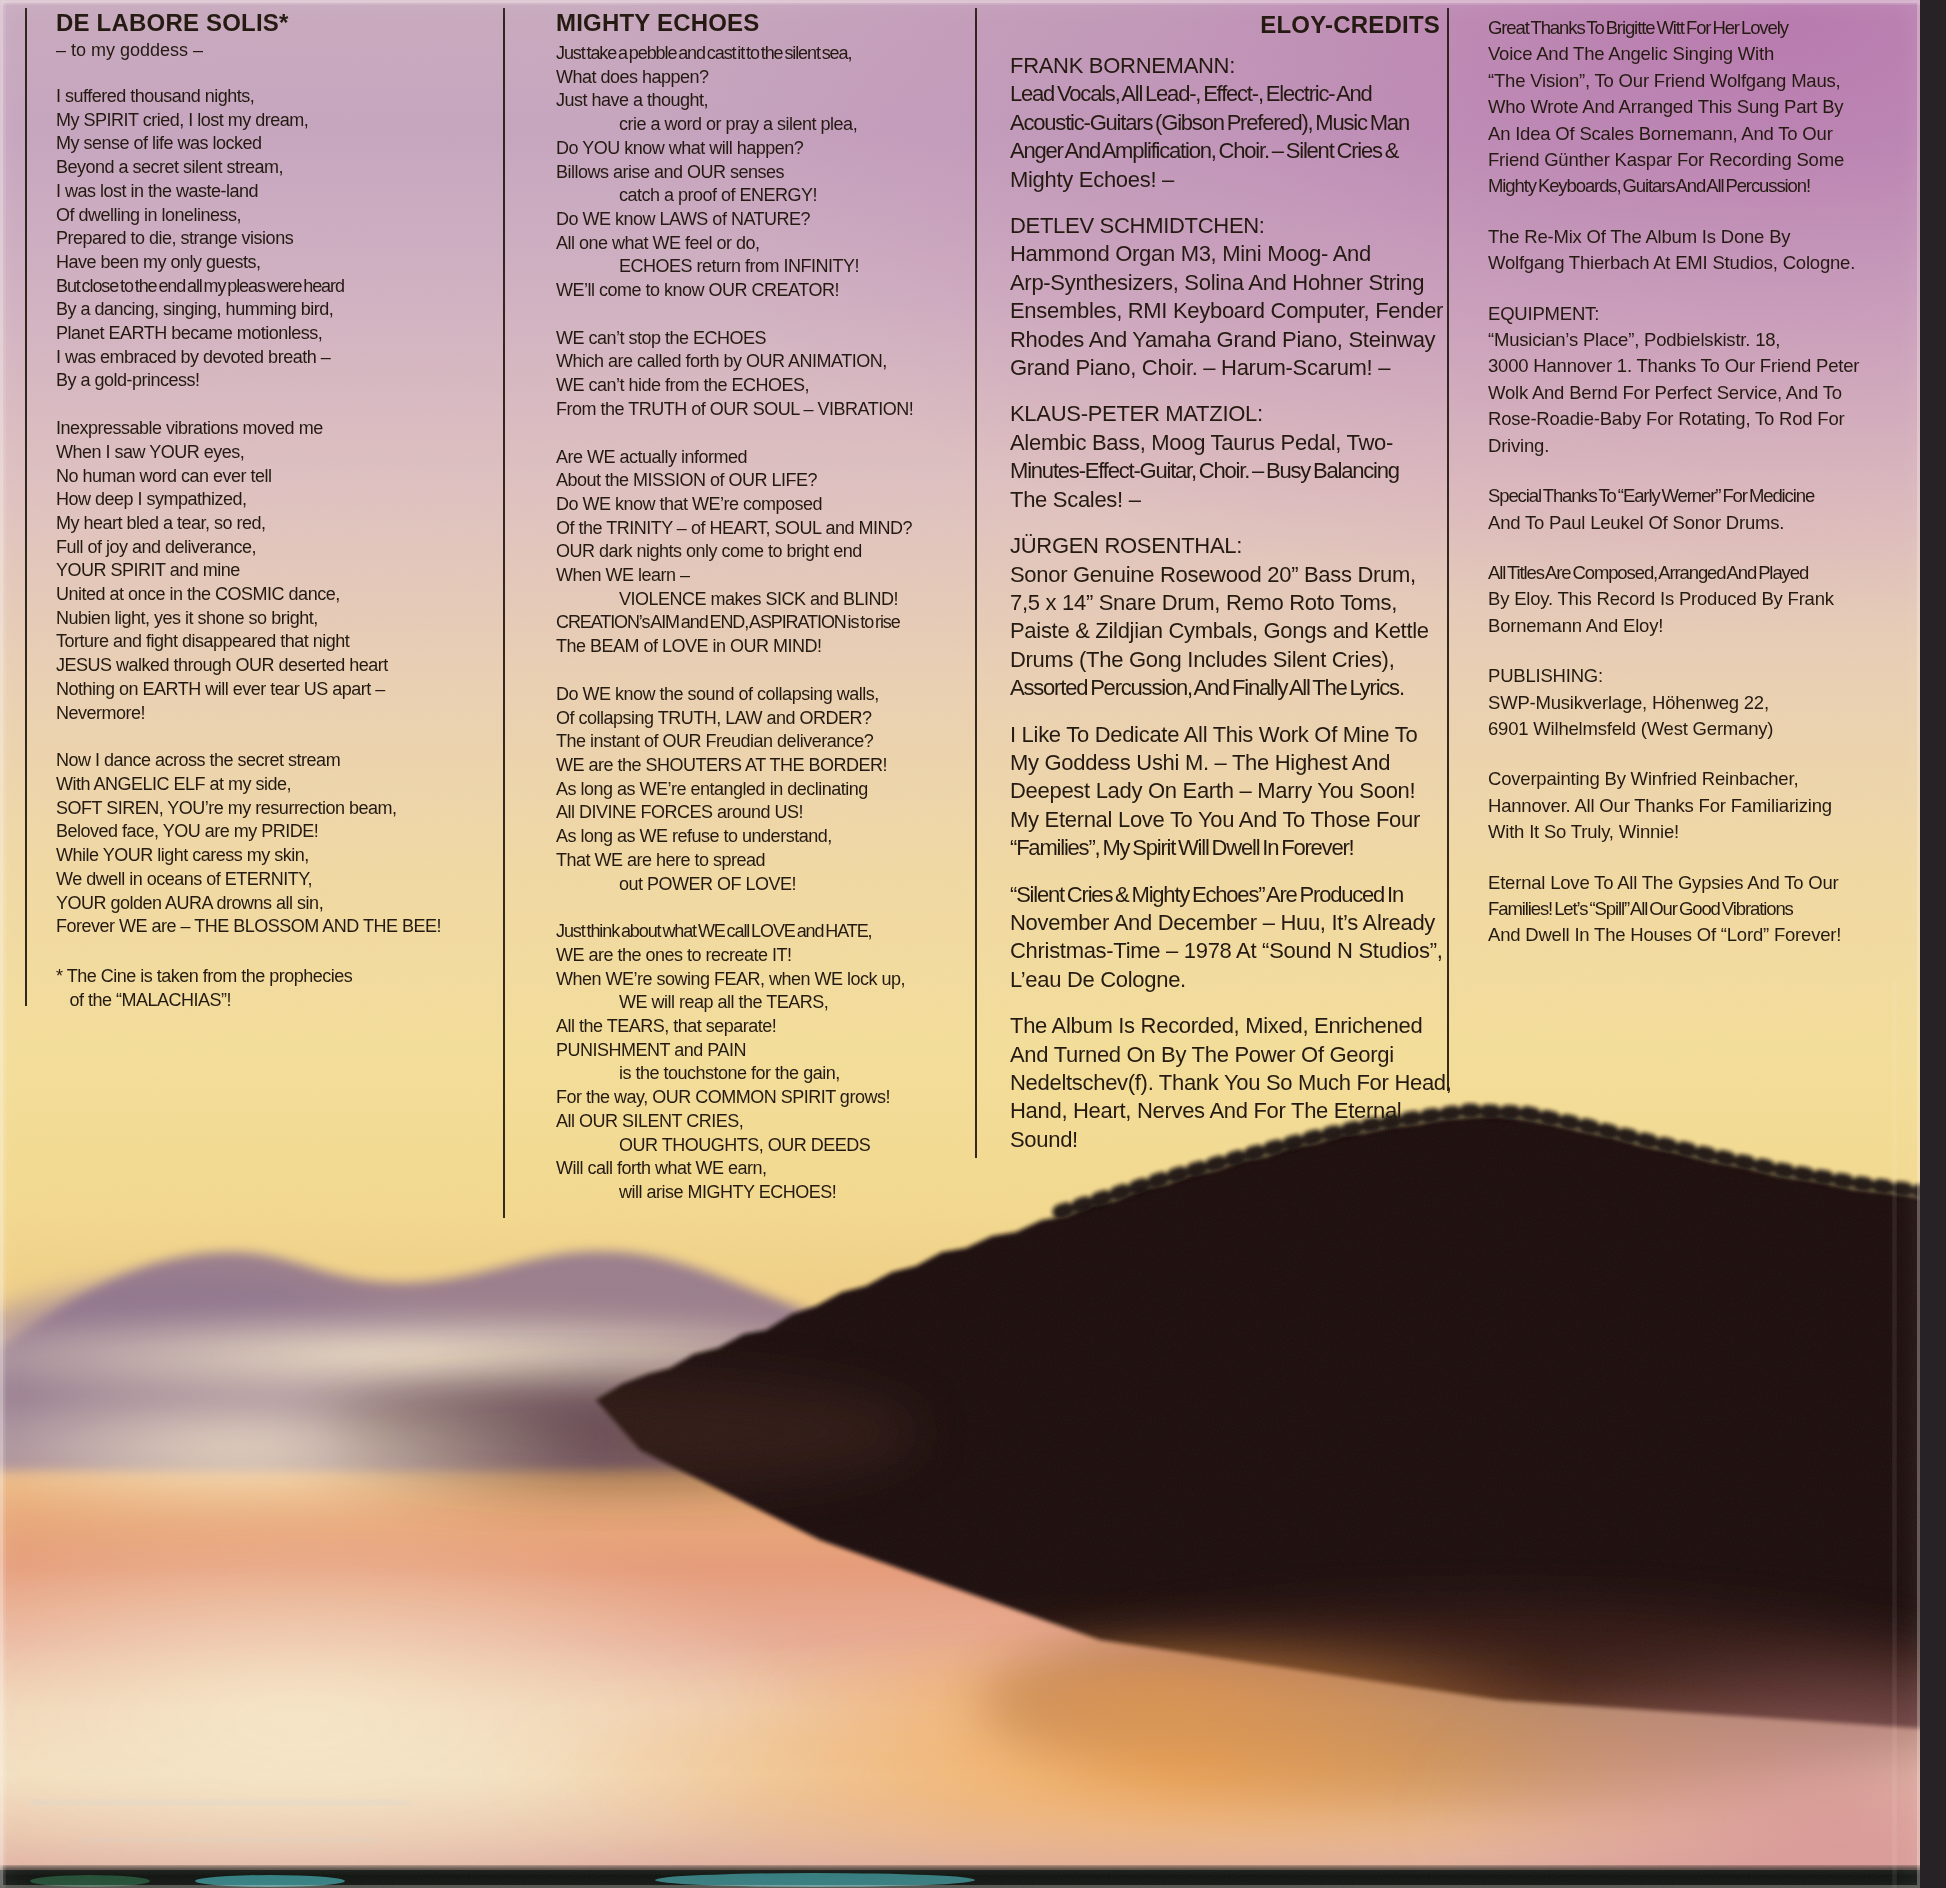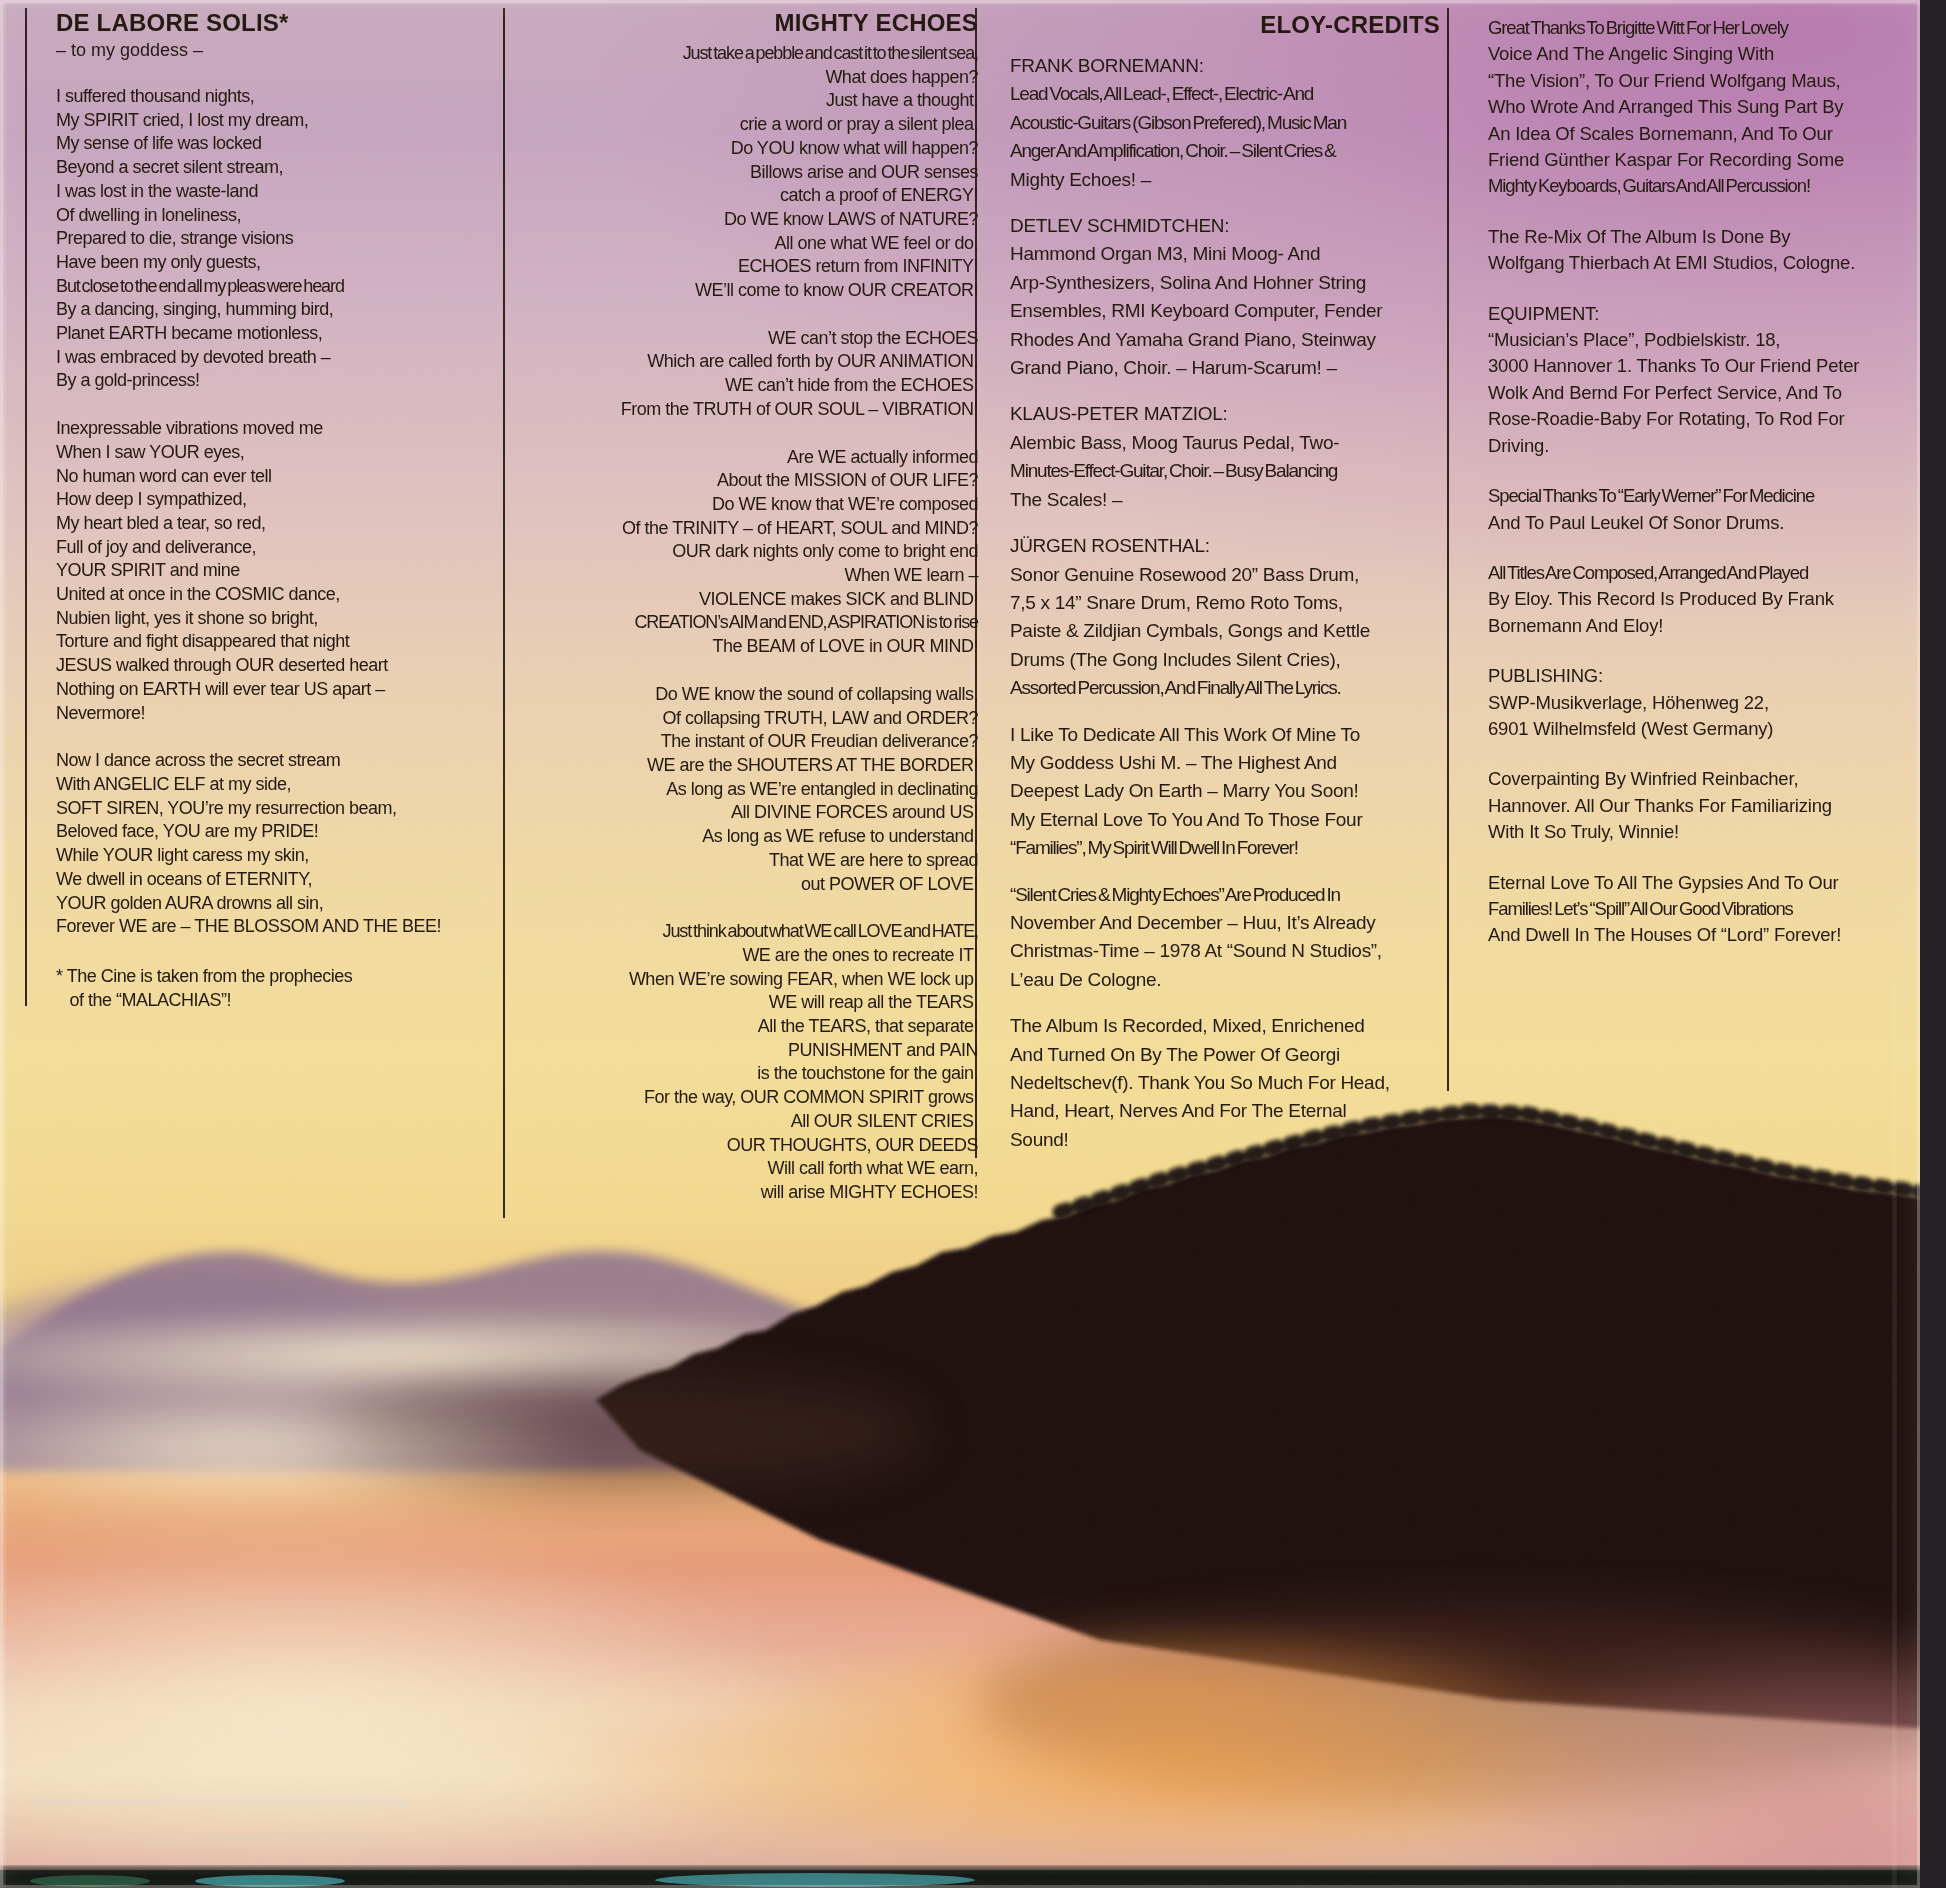--- a/index.html
+++ b/index.html
@@ -13,30 +13,30 @@
     box-shadow:inset 0 0 0 3px rgba(255,246,238,.28), inset 0 0 30px rgba(255,255,255,.10);
   }
   .bg{position:absolute;left:0;top:0;width:1946px;height:1888px;}
   .rule{position:absolute;width:2px;background:var(--ink,#241a11);opacity:.92;}
   #rule0{left:25px;top:8px;height:998px;}
   #rule1{left:503px;top:8px;height:1210px;}
   #rule2{left:975px;top:8px;height:1150px;}
   #rule3{left:1447px;top:8px;height:1083px;}
   .col{position:absolute;}
   #col1{left:56px;top:8px;width:444px;}
-  #col2{left:540px;top:8px;width:438px;text-align:right;}
+  #col2{left:556px;top:8px;width:438px;}
   #col3{left:1010px;top:10px;width:430px;}
   #col4{left:1488px;top:15px;width:446px;}
   .col-title{font-weight:bold;font-size:24px;line-height:30px;letter-spacing:.2px;white-space:pre;}
   #col3 .col-title{text-align:right;margin-bottom:12px;}
   #col2 .col-title{margin-bottom:4px;}
   .subtitle{font-size:18px;line-height:25px;white-space:pre;margin-bottom:22px;}
   .line{white-space:pre;}
   .c12 .line{font-size:18px;line-height:23.7px;letter-spacing:-.5px;}
-  .c3  .line{font-size:19px;line-height:28.4px;letter-spacing:-.3px;}
+  .c3  .line{font-size:22px;line-height:28.4px;letter-spacing:-.3px;}
   .c4  .line{font-size:18.5px;line-height:26.4px;letter-spacing:-.2px;}
   .c12 .line.tight{letter-spacing:-1.1px;word-spacing:-2px;}
   .c3  .line.tight{letter-spacing:-1.2px;word-spacing:-2px;}
   .c4  .line.tight{letter-spacing:-1.1px;word-spacing:-2px;}
   .c12 .block{margin-bottom:24px;}
   .c3  .block{margin-bottom:18px;}
   .c4  .block{margin-bottom:24px;}
   .block.footnote{margin-top:26px;}
 </style>
 </head>

